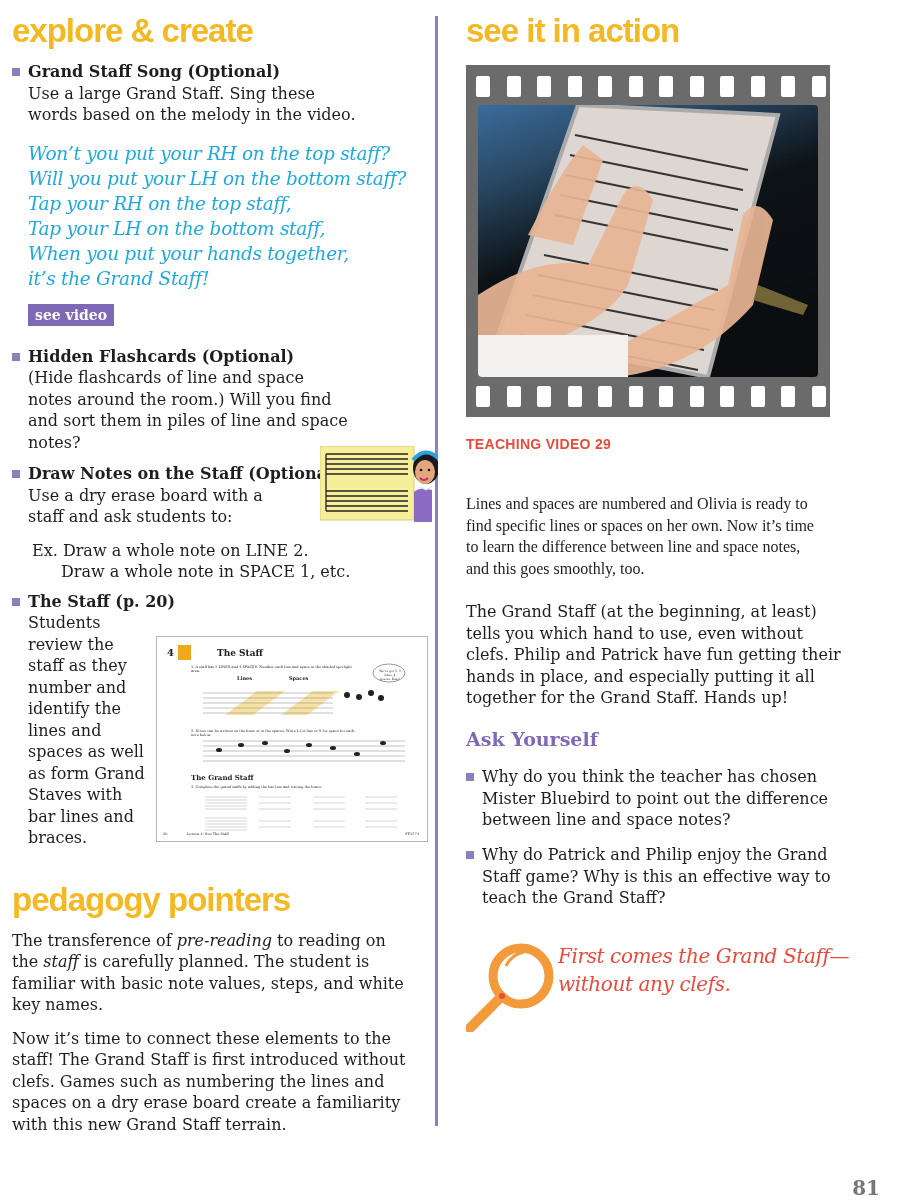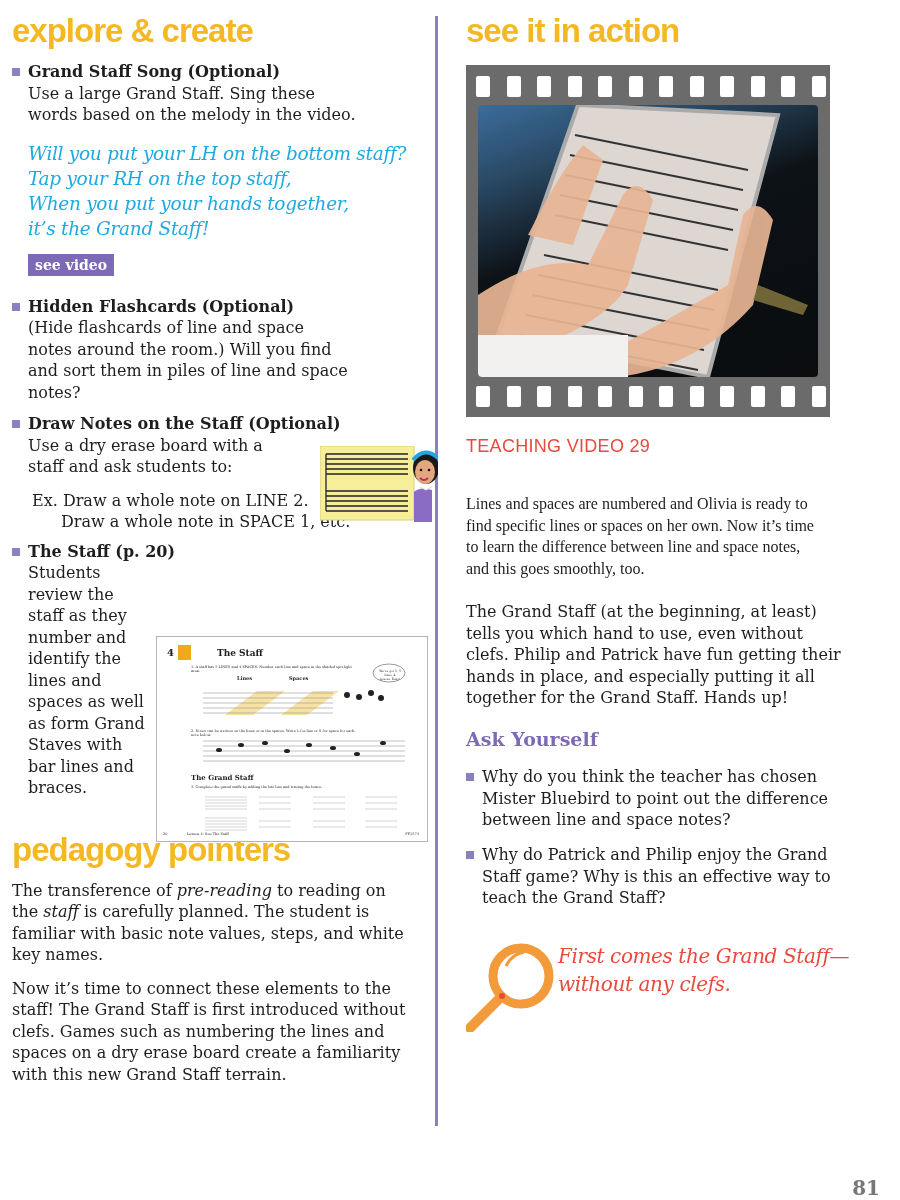--- a/index.html
+++ b/index.html
@@ -10,21 +10,21 @@
   .divider { position:absolute; left:435px; top:16px; width:3px; height:1110px; background:#8a7fbf; }
   .section-title { font-family:"Liberation Sans", sans-serif; font-weight:bold; color:#f4b822;
                    font-size:33px; letter-spacing:-1px; margin:0; line-height:1; }
   .bullet-item { position:relative; padding-left:16px; font-size:16px; line-height:21.5px; }
   .bullet-item .sq { position:absolute; left:0; top:7px; width:8px; height:8px; background:#8a7fbf; }
   .bold { font-weight:bold; }
   .lyrics { color:#1fa9e1; font-style:italic; font-size:18.5px; line-height:25px; padding-left:16px; letter-spacing:-0.3px; }
   .see-video { display:inline-block; background:#7d69b5; color:#fff; font-weight:bold; font-size:14px;
                padding:2px 7px; margin-left:16px; line-height:18px; }
   .para { font-size:16px; line-height:21.5px; margin:0; }
-  .teaching { font-family:"Liberation Sans", sans-serif; font-weight:normal; color:#e84a3c; font-size:18px; letter-spacing:0.3px; }
+  .teaching { font-family:"Liberation Sans", sans-serif; font-weight:bold; color:#e84a3c; font-size:14px; letter-spacing:0.3px; }
   .ask { color:#7d69b5; font-weight:bold; font-size:19px; }
   .quote { color:#e84a3c; font-style:italic; font-size:20px; line-height:28px; letter-spacing:-0.4px; }
   .film { position:absolute; left:0; top:65px; width:364px; height:352px; background:#6b6b6b; }
   .holes { position:absolute; left:10px; width:350px; height:22px; display:flex; justify-content:space-between; }
   .holes span { width:14px; height:21px; background:#fff; border-radius:2px; }
   .photo { position:absolute; left:12px; top:40px; width:340px; height:272px; border-radius:4px; overflow:hidden;
            background:linear-gradient(160deg,#3b6c9c 0%,#2a4a66 20%,#0d1217 45%,#0a0c0e 100%); }
   .thumb { position:absolute; left:156px; top:636px; width:270px; height:204px; border:1px solid #b5b5b5; background:#fff; }
   .page-num { position:absolute; right:20px; top:1176px; color:#777; font-size:20px; font-weight:bold; }
 </style>
@@ -36,22 +36,24 @@
 <div class="col-left">
   <h2 class="section-title" style="margin-top:14px;">explore &amp; create</h2>
 
   <div class="bullet-item" style="margin-top:14px;">
     <span class="sq"></span>
     <div class="bold">Grand Staff Song (Optional)</div>
     <div style="width:330px;">Use a large Grand Staff. Sing these words based on the melody in the video.</div>
   </div>
 
   <div class="lyrics" style="margin-top:15px;">
+    <div>Won’t you put your RH on the top staff?</div>
     <div>Will you put your LH on the bottom staff?</div>
     <div>Tap your RH on the top staff,</div>
+    <div>Tap your LH on the bottom staff,</div>
     <div>When you put your hands together,</div>
     <div>it’s the Grand Staff!</div>
   </div>
 
   <div style="margin-top:13px;">
     <span class="see-video">see video</span>
   </div>
 
   <div class="bullet-item" style="margin-top:20px;">
     <span class="sq"></span>

